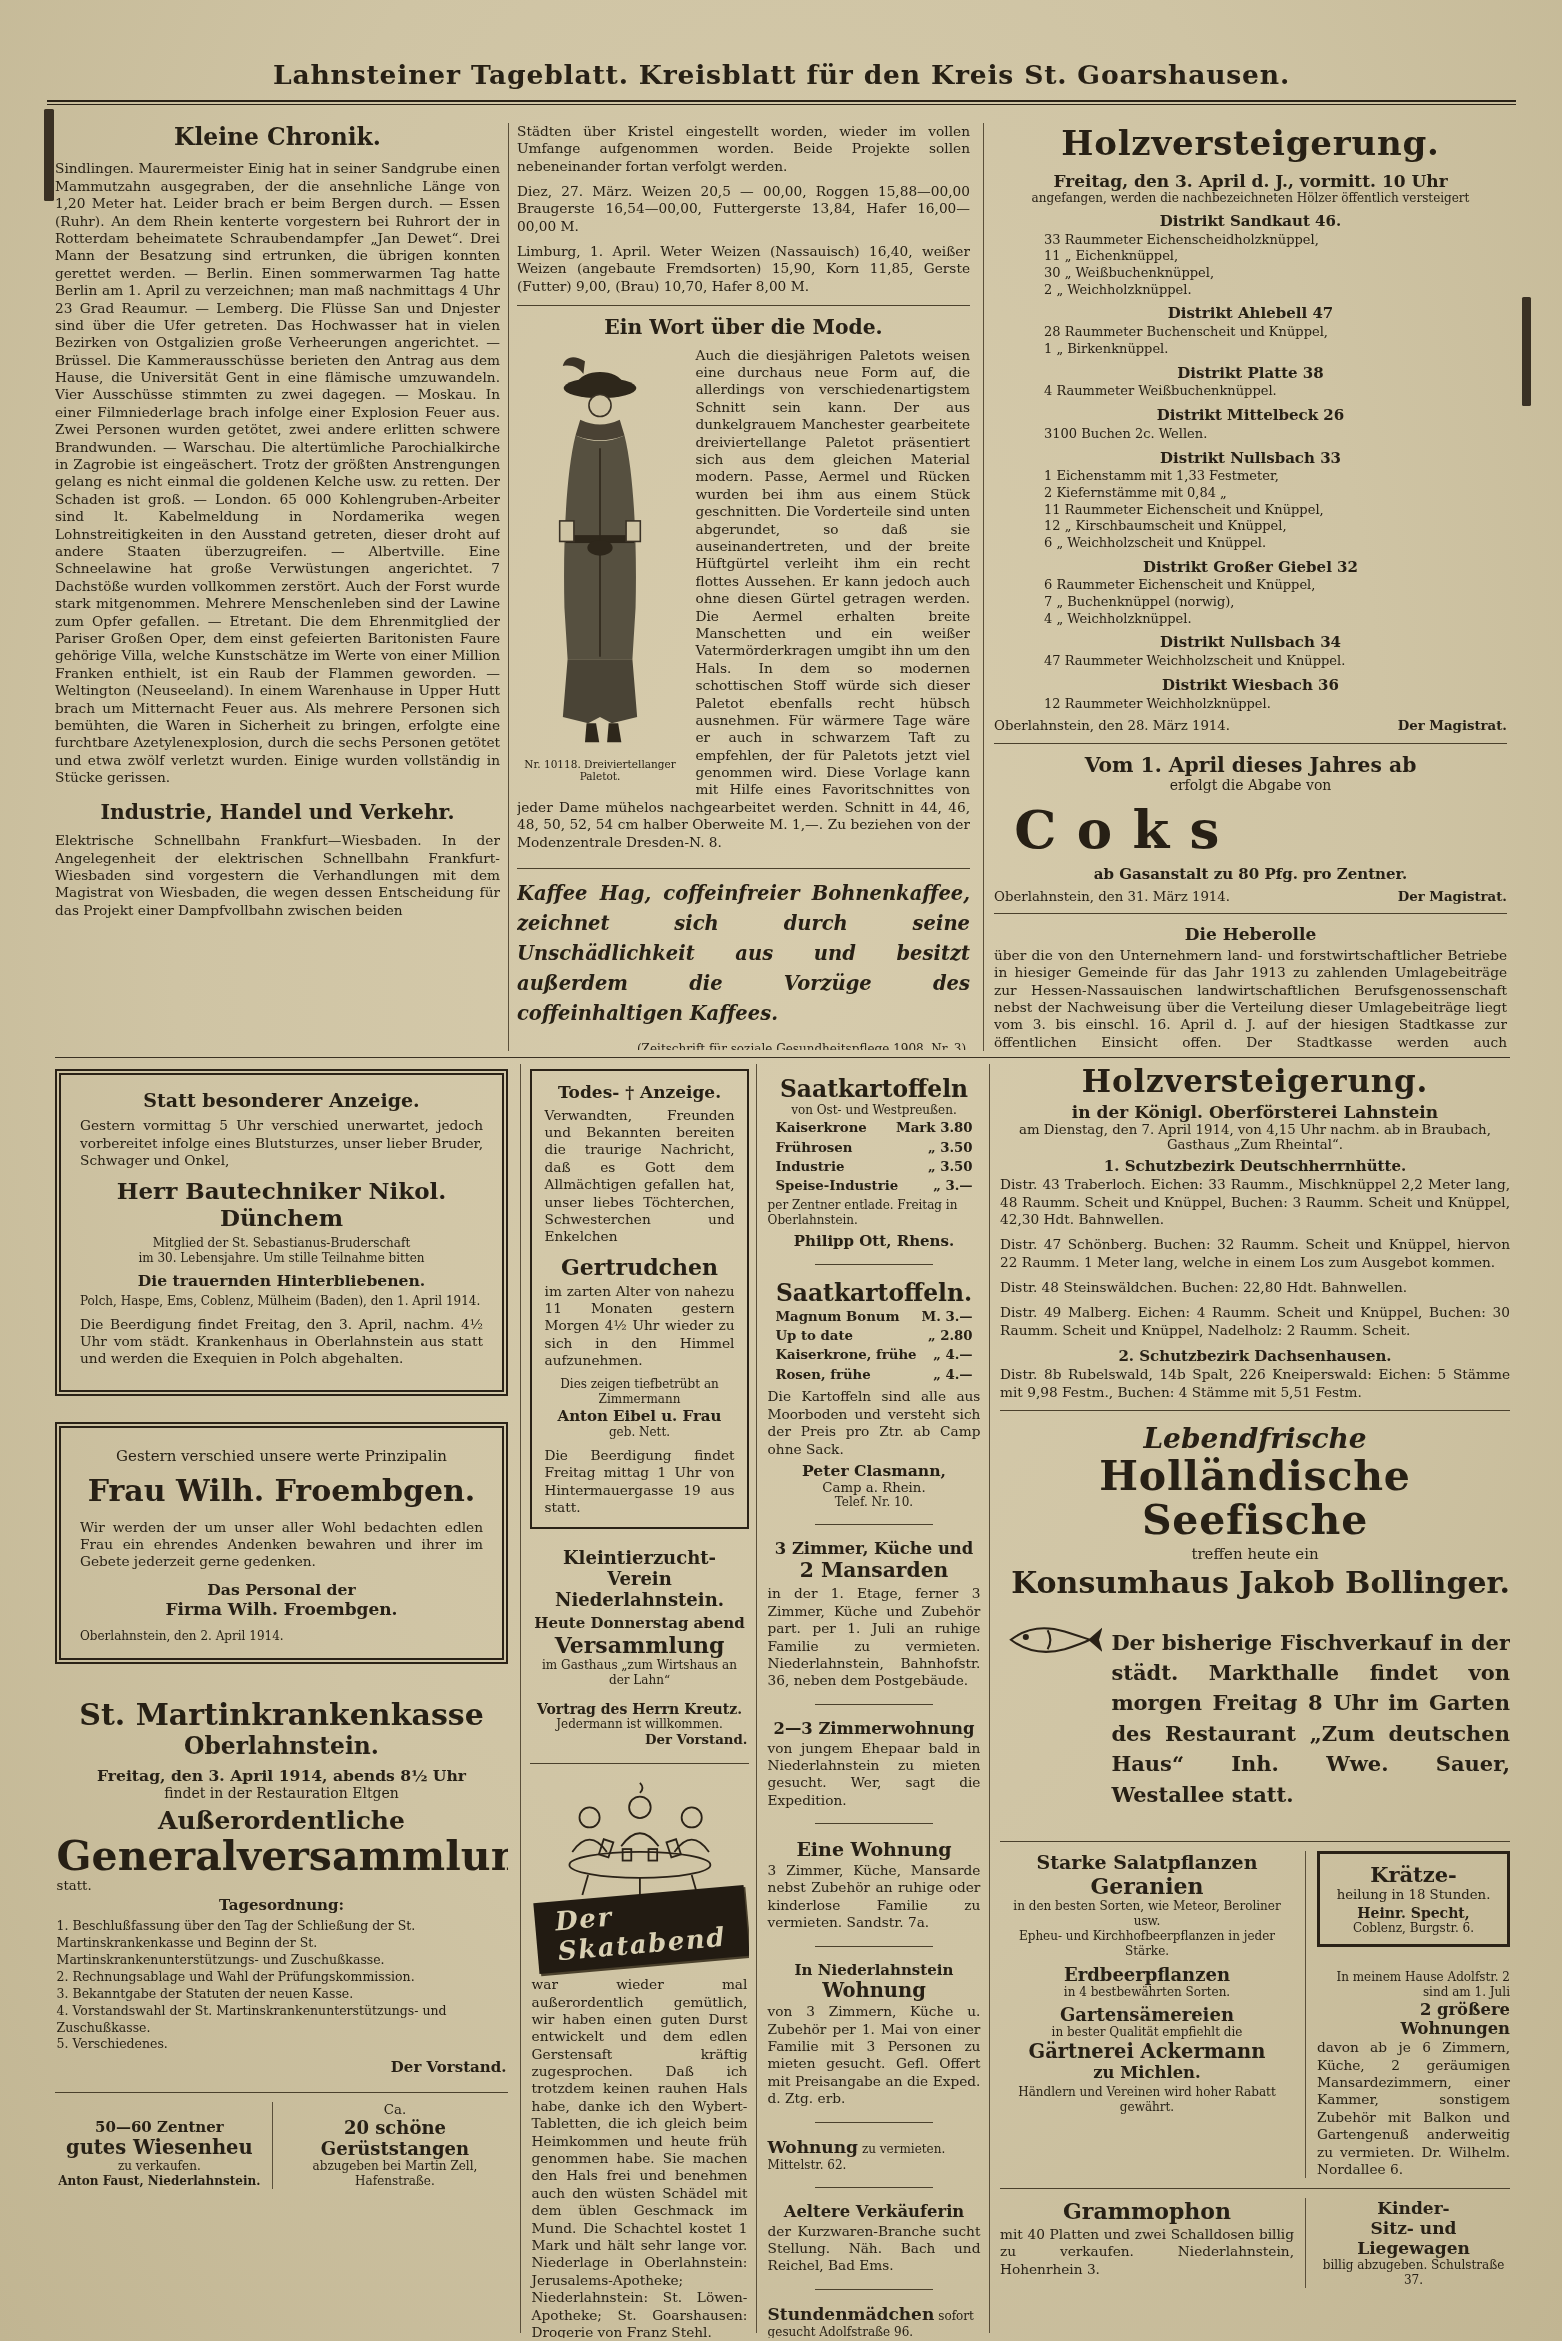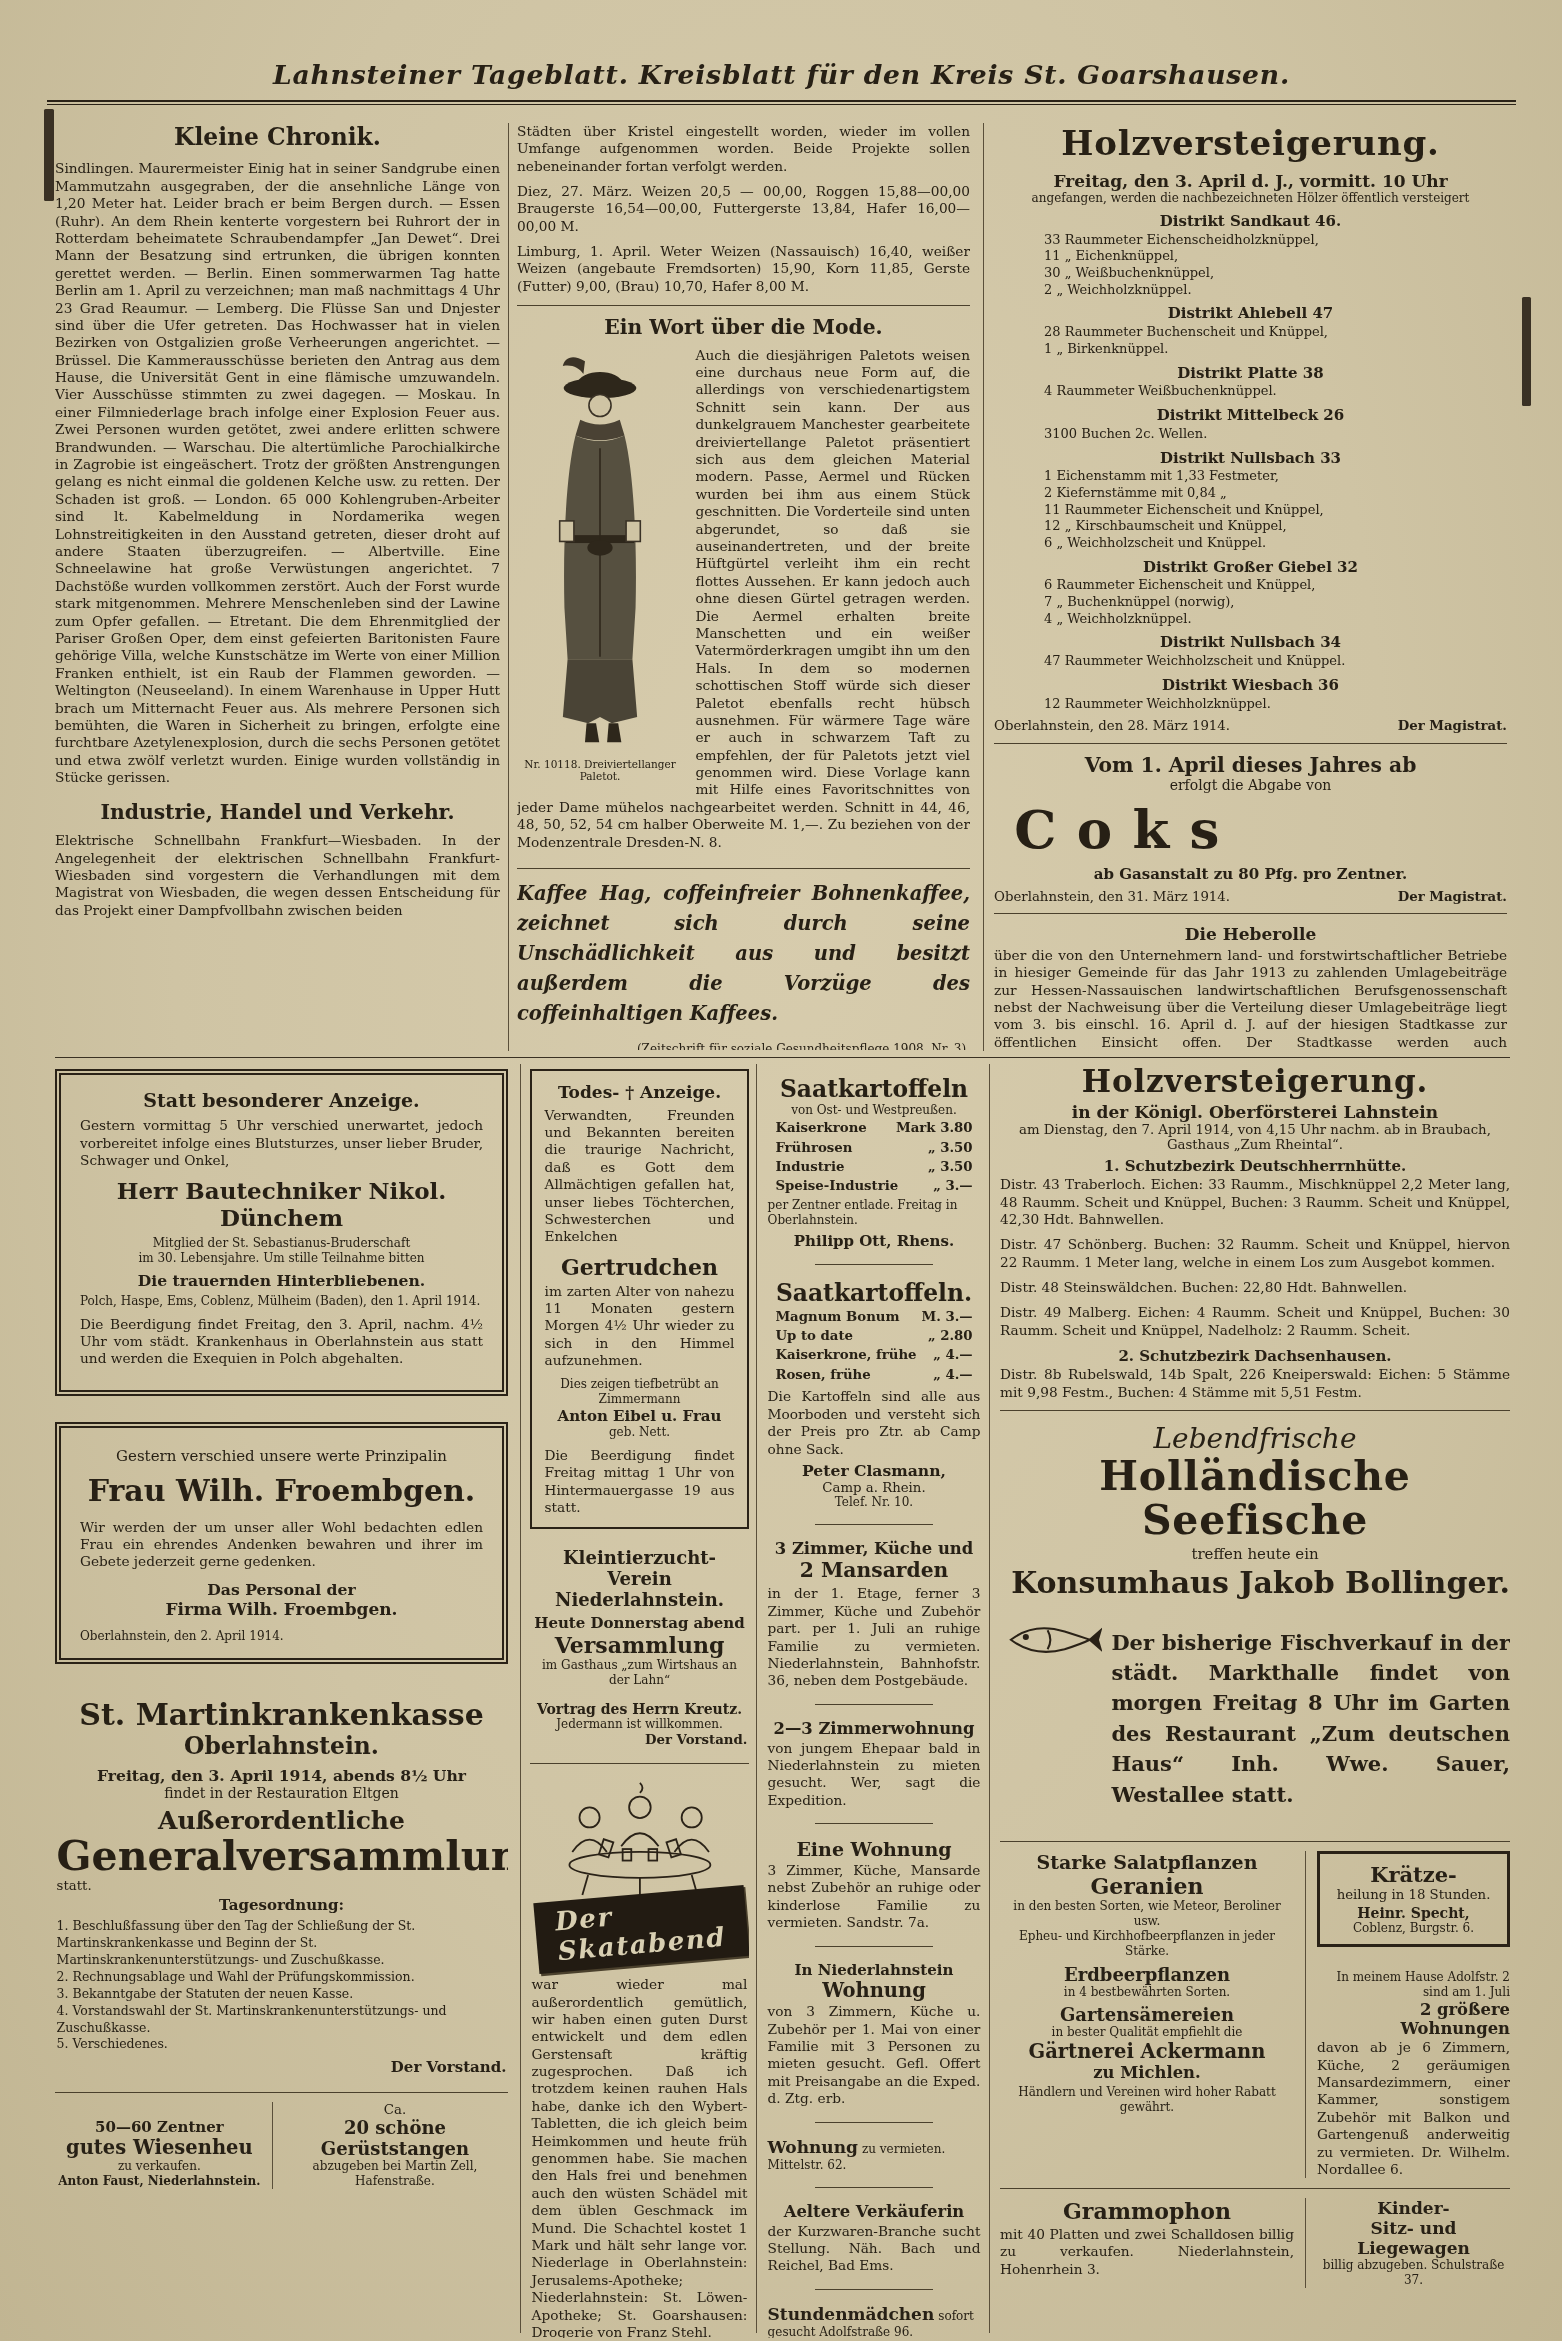--- a/index.html
+++ b/index.html
@@ -3,21 +3,21 @@
 <meta charset="utf-8">
 <style>
   html,body { margin:0; padding:0; }
   body { background:#8d8166; font-family:"DejaVu Serif","Liberation Serif",serif; }
   .page {
     position:relative; width:1563px; height:2342px; margin:0 auto; overflow:hidden;
     background: radial-gradient(ellipse at 50% 38%, #d7ccad 0%, #cfc4a4 55%, #c1b592 100%);
     color:#272015;
   }
   .masthead { position:absolute; left:47px; top:59px; width:1469px; text-align:center;
-    font-size:26.6px; font-weight:bold; letter-spacing:0.8px;font-style:italic; }
+    font-size:26.6px; font-weight:bold; letter-spacing:0.8px; }
   .mast-rule { position:absolute; left:47px; top:100px; width:1469px; height:2.3px;
     border-top:2.3px solid #2a2217; border-bottom:0.8px solid #2a2217; }
   .vrule { position:absolute; width:0; border-left:1.2px solid #5a4f3a; }
   .hrule { position:absolute; height:0; border-top:1.6px solid #3a3123; }
   .artifact { position:absolute; background:#21190f; border-radius:1.6px; opacity:.85; }
 
   section.col { position:absolute; overflow:hidden; }
   #col1 { left:55px;  top:123px; width:445px; height:927px; }
   #col2 { left:517px; top:123px; width:453px; height:927px; }
   #col3 { left:994px;top:123px; width:513px; height:927px; }
@@ -58,21 +58,21 @@
   .price-row .pname { font-weight:bold; }
   .agenda { white-space:pre-line; font-size:12.5px; line-height:1.35; text-align:left; margin:4.7px 0; }
   .skat-banner { transform:rotate(-5deg); background:#221b12; color:#d8cfb2; display:inline-block;
     padding:4.7px 20.3px 6.3px; font-size:26px; font-weight:bold; font-style:italic; letter-spacing:1.6px;
     margin:-7.8px 0 11px 4.7px; box-shadow:1.6px 2.3px 0 #4a402c; }
   .drow { display:flex; align-items:stretch; }
   .drow .left { width:305px; padding-right:11px; box-sizing:border-box; }
   .drow .right { width:205px; padding-left:11px; box-sizing:border-box; border-left:1.2px solid #5a4f3a; }
   .fischrow { display:flex; align-items:flex-start; gap:9.4px; margin-top:7.8px; }
   .fisch-text { font-weight:bold; font-size:21px; line-height:1.45; text-align:justify; }
-  .seef-1 { text-align:center; font-weight:normal; font-style:italic; font-size:28px; margin-top:11px; }
+  .seef-1 { text-align:center; font-weight:bold; font-style:italic; font-size:28px; margin-top:11px; }
   .seef-2 { text-align:center; font-weight:bold; font-size:41px; letter-spacing:0.8px; line-height:1.05; }
   .seef-3 { text-align:center; font-size:15px; margin:3.1px 0; }
   .seef-4 { text-align:right; font-weight:bold; font-size:30px; line-height:1.1; }
 </style>
 </head>
 <body>
 
 <div class="page">
 
   <div class="masthead">Lahnsteiner Tageblatt. Kreisblatt für den Kreis St. Goarshausen.</div>

